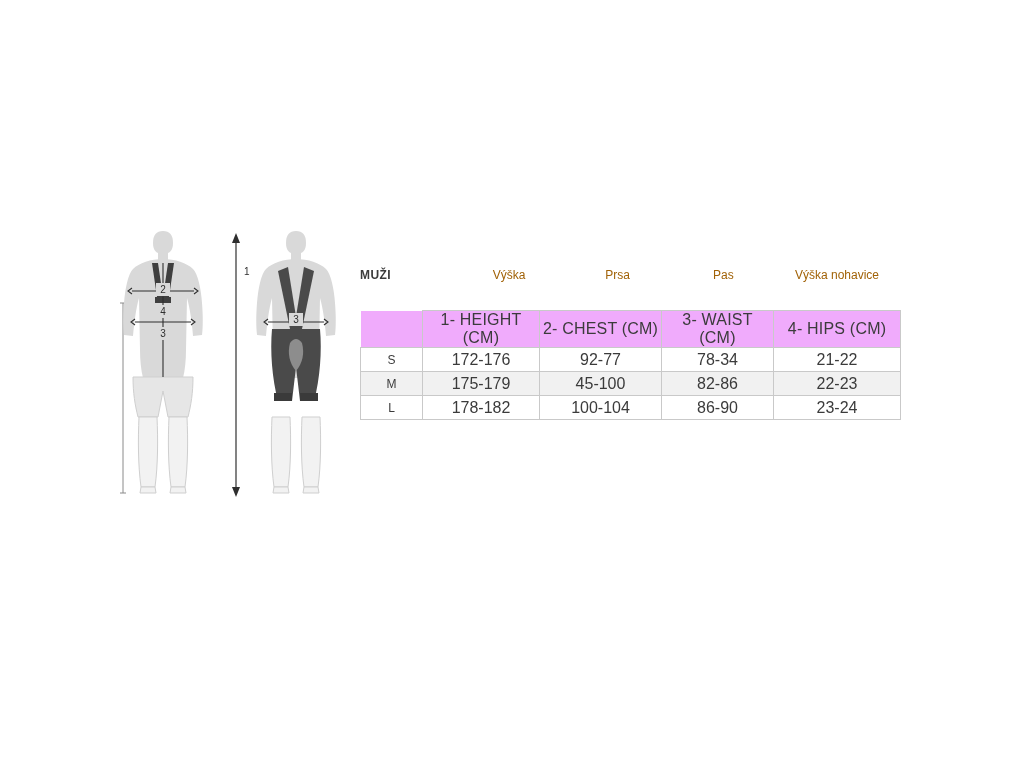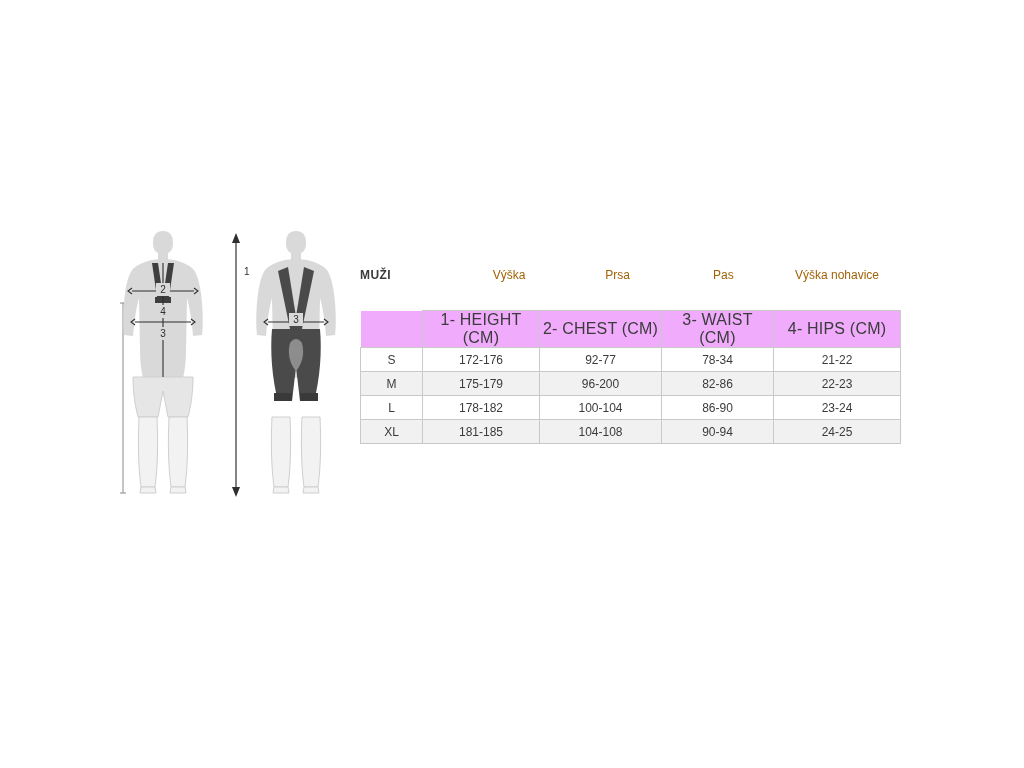--- a/index.html
+++ b/index.html
@@ -82,21 +82,21 @@
 
   table.sizes thead th {
     font-size: 16px;
     letter-spacing: .2px;
     background: #f0abfc;
     height: 24px;
     margin-top: 32px;
   }
   table.sizes thead th.blank { border-left: none; border-top: none; }
   table.sizes tbody td {
-    font-size: 12px;
+    font-size: 16px;
   }
   table.sizes tbody tr.alt td {
     background: #f1f1f1;
   }
   table.sizes tbody td.size-cell {
     font-size: 12px;
   }
 </style>
 </head>
 <body>
@@ -244,35 +244,28 @@
         <tr>
           <td class="size-cell">S</td>
           <td>172-176</td>
           <td>92-77</td>
           <td>78-34</td>
           <td>21-22</td>
         </tr>
         <tr class="alt">
           <td class="size-cell">M</td>
           <td>175-179</td>
-          <td>96-200</td>
+          <td>45-100</td>
           <td>82-86</td>
           <td>22-23</td>
         </tr>
         <tr>
           <td class="size-cell">L</td>
           <td>178-182</td>
           <td>100-104</td>
           <td>86-90</td>
           <td>23-24</td>
         </tr>
-        <tr class="alt">
-          <td class="size-cell">XL</td>
-          <td>181-185</td>
-          <td>104-108</td>
-          <td>90-94</td>
-          <td>24-25</td>
-        </tr>
       </tbody>
     </table>
   </div>
 
 </div>
 
 </body></html>

